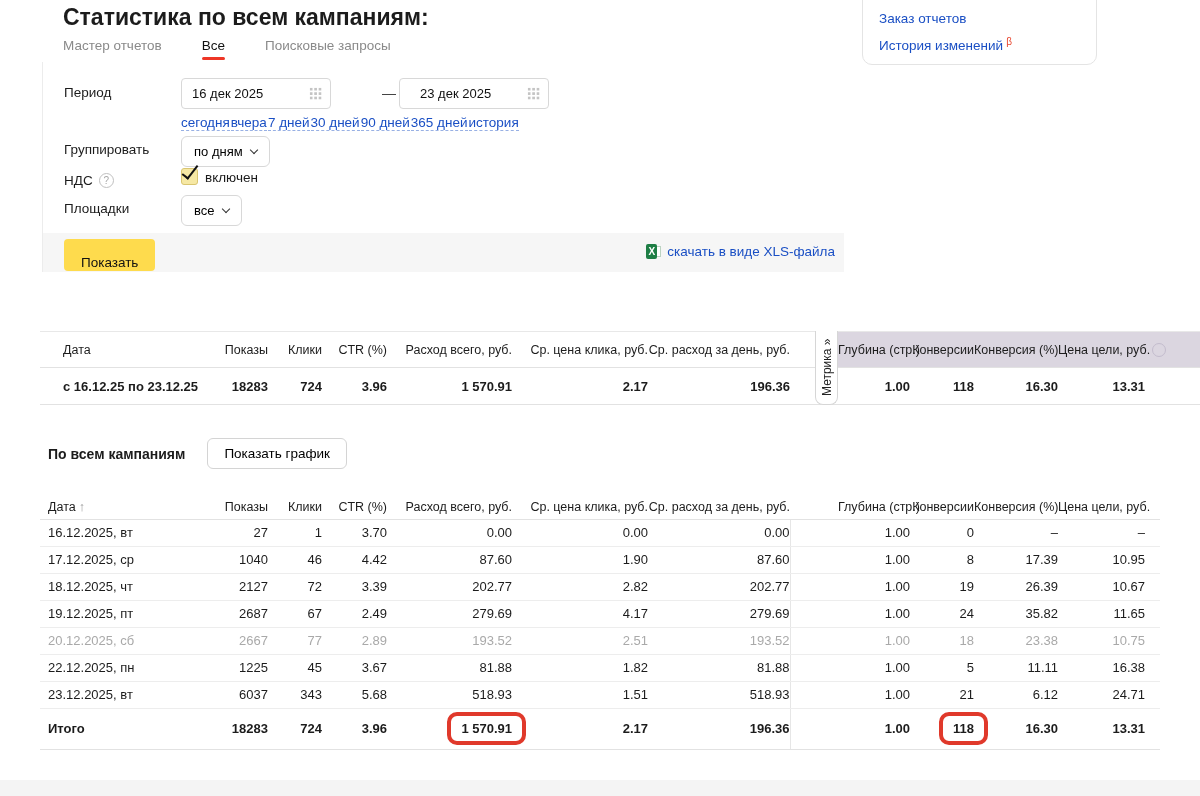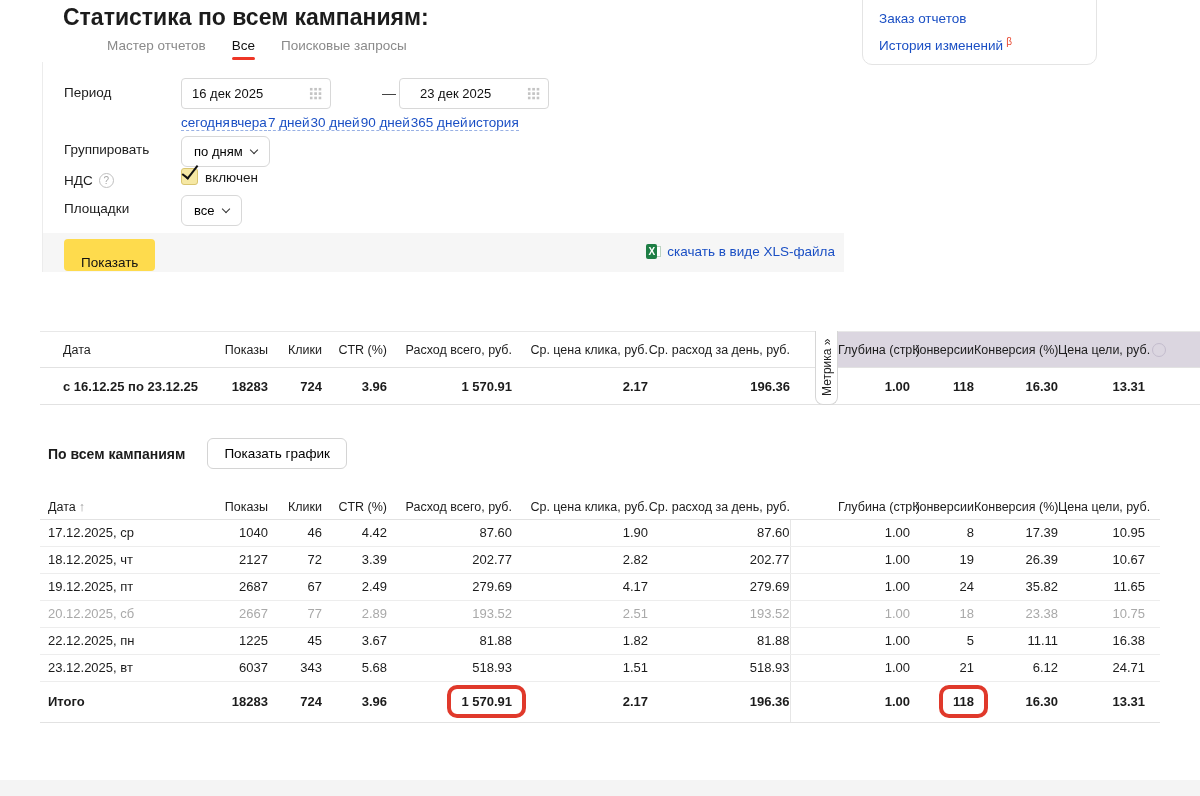--- a/index.html
+++ b/index.html
@@ -3,21 +3,21 @@
 <meta charset="utf-8">
 <style>
   * { margin:0; padding:0; box-sizing:border-box; }
   html,body { width:1200px; height:796px; }
   body {
     position:relative; overflow:hidden; background:#fff;
     font-family:"Liberation Sans","DejaVu Sans",sans-serif; color:#1c1c1c;
   }
   
   .page-title { position:absolute; left:63px; top:4px; font-size:23px; font-weight:700; }
-  .tabs { position:absolute; left:63px; top:38px; display:flex; gap:26px; font-size:13.5px;margin-left:44px; }
+  .tabs { position:absolute; left:63px; top:38px; display:flex; gap:40px; font-size:13.5px; }
   .tab { color:#8a8a8a; cursor:pointer; }
   .tab.active { color:#111; }
   .tab.active::after { content:""; display:block; height:3px; border-radius:1.5px; background:#ee3626; margin-top:4px; }
   
   .links-panel { position:absolute; left:862px; top:-16px; width:235px; height:81px;
     border:1px solid #e4e4e4; border-radius:10px; background:#fff; }
   .links-panel a { position:absolute; left:16px; font-size:13.5px; color:#1a4fc4; text-decoration:none; cursor:pointer; }
   .link-orders { top:26px; }
   .link-history { top:53px; }
   .beta { color:#e8462f; font-size:10px; position:relative; top:-5px; margin-left:3px; }
@@ -235,20 +235,35 @@
       <th></th>
       <th>Глубина (стр.)</th>
       <th>Конверсии</th>
       <th>Конверсия (%)</th>
       <th>Цена цели, руб.</th>
       <th></th>
     </tr>
   </thead>
   <tbody>
     <tr>
+      <td class="c-date">16.12.2025, вт</td>
+      <td>27</td>
+      <td>1</td>
+      <td>3.70</td>
+      <td>0.00</td>
+      <td>0.00</td>
+      <td>0.00</td>
+      <td class="gap-cell"></td>
+      <td>1.00</td>
+      <td>0</td>
+      <td>–</td>
+      <td>–</td>
+      <td></td>
+    </tr>
+    <tr>
       <td class="c-date">17.12.2025, ср</td>
       <td>1040</td>
       <td>46</td>
       <td>4.42</td>
       <td>87.60</td>
       <td>1.90</td>
       <td>87.60</td>
       <td class="gap-cell"></td>
       <td>1.00</td>
       <td>8</td>

